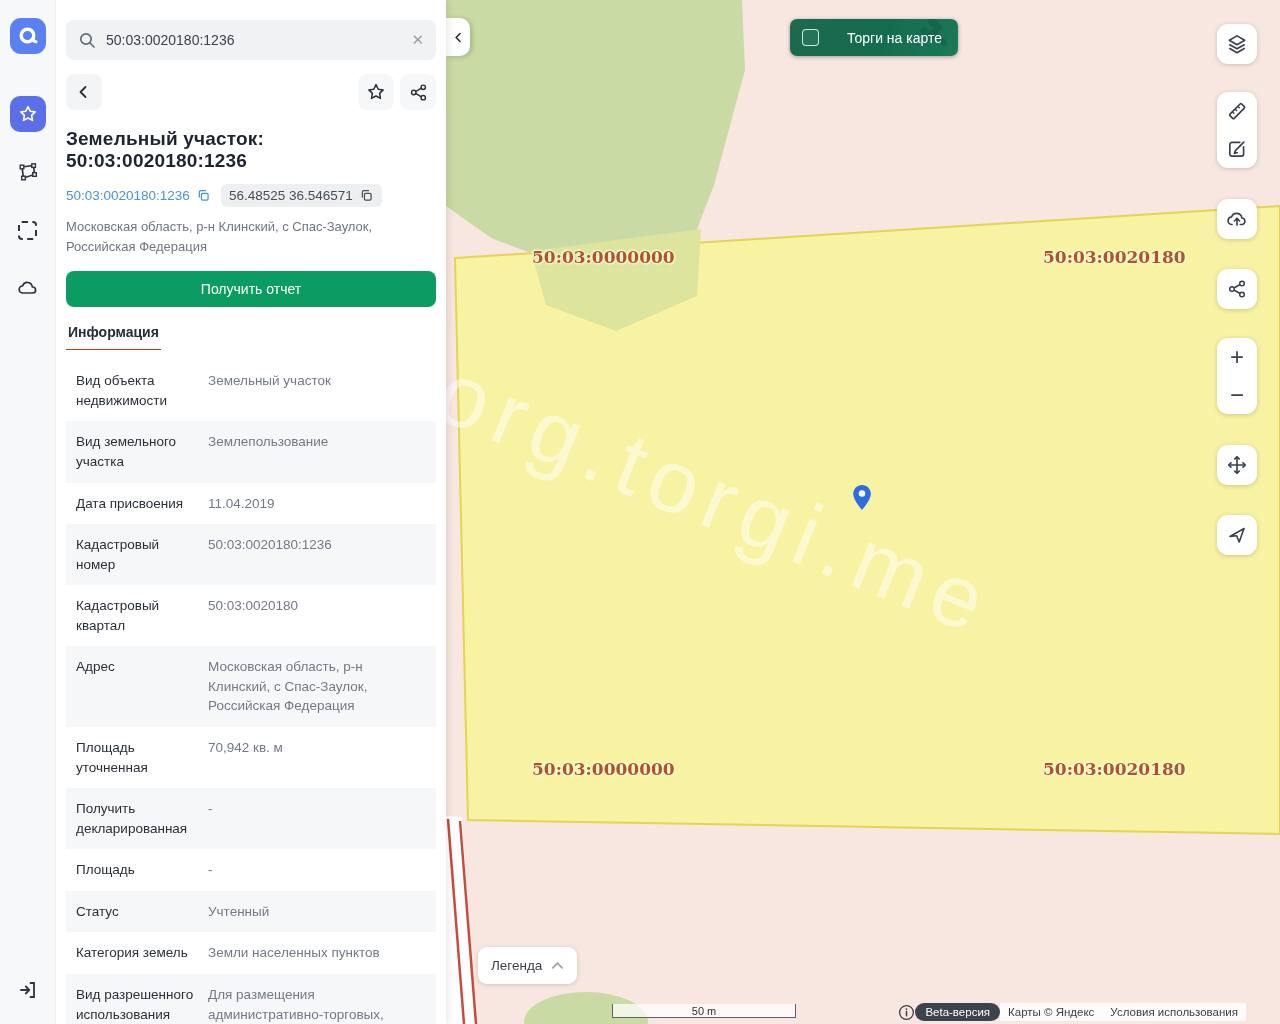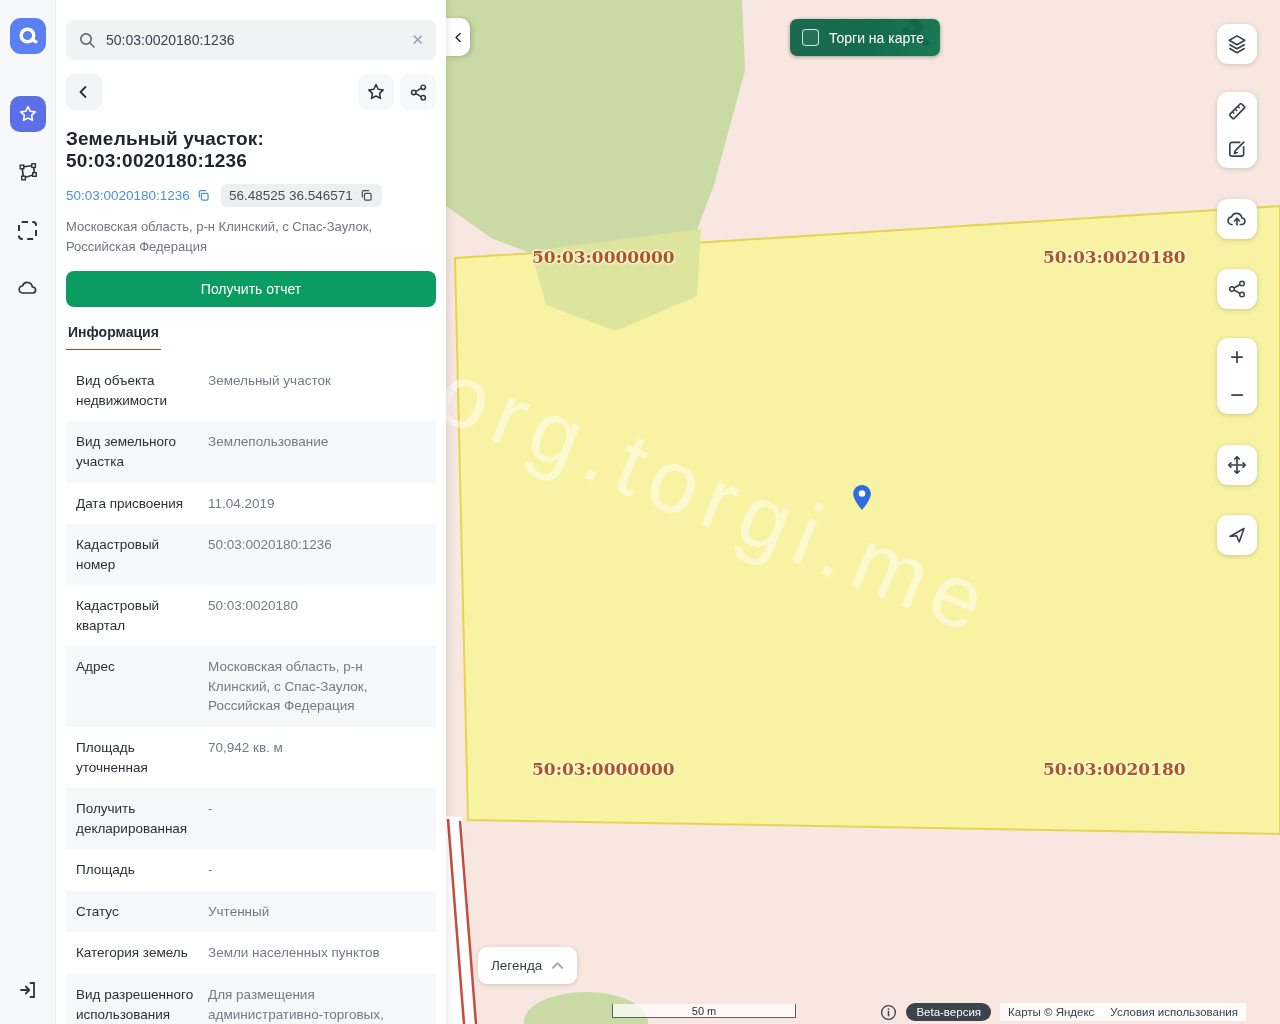--- a/index.html
+++ b/index.html
@@ -66,42 +66,42 @@
         text-shadow:0 0 2px #fff9dc, 0 0 3px #fff9dc, 1px 1px 2px #fff9dc, -1px -1px 2px #fff9dc; pointer-events:none; }
 
   .pin { position:absolute; left:407px; top:485px; }
 
   .collapse-tab { position:absolute; left:0; top:18px; width:24px; height:38px; background:#fff;
         border-radius:0 10px 10px 0; box-shadow:2px 1px 5px rgba(0,0,0,.18);
         display:flex; align-items:center; justify-content:center; cursor:pointer; }
 
   .torgi { position:absolute; left:344px; top:19px; height:37px; padding:0 16px 0 12px; border-radius:7px;
         background:linear-gradient(115deg,#1c6950 0%,#146c4e 55%,#1b7a58 100%);
-        box-shadow:0 1px 4px rgba(0,0,0,.35); display:flex; align-items:center; gap:10px; cursor:pointer;
+        box-shadow:0 1px 4px rgba(0,0,0,.35); display:flex; align-items:center; gap:28px; cursor:pointer;
         overflow:hidden; }
   .torgi .cb { width:17px; height:17px; border:1.6px solid rgba(255,255,255,.8); border-radius:4px; background:rgba(255,255,255,.06); }
   .torgi .lab { color:#fff; font-size:14px; white-space:nowrap; position:relative; z-index:1; }
   .torgi svg.gavel { position:absolute; right:2px; top:-4px; opacity:.25; }
 
   .ctrl { position:absolute; right:23px; width:40px; background:#fff; border-radius:11px;
         box-shadow:0 1px 5px rgba(0,0,0,.18); display:flex; flex-direction:column; align-items:center; }
   .ctrl .cell { width:40px; height:38px; display:flex; align-items:center; justify-content:center; cursor:pointer; }
   .ctrl.single { height:40px; justify-content:center; }
   .ctrl.single .cell { height:40px; }
   .zoomtxt { font-size:24px; color:#3a404b; line-height:1; font-weight:400; }
 
   .legend { position:absolute; left:32px; top:947px; height:37px; background:#fff; border-radius:9px;
         box-shadow:0 1px 5px rgba(0,0,0,.15); display:flex; align-items:center; gap:9px; padding:0 13px; cursor:pointer; }
   .legend .t { font-size:13.5px; color:#3c4046; }
 
   .scalebar { position:absolute; left:166px; top:1004px; width:184px; height:14px;
         background:rgba(255,255,255,.72); border:1px solid #5d6166; border-top:none;
         display:flex; align-items:center; justify-content:center; font-size:11px; color:#2d3136; }
 
-  .attrib { position:absolute; right:34px; bottom:3px; display:flex; align-items:center; gap:9px; }
+  .attrib { position:absolute; right:34px; bottom:3px; display:flex; align-items:center; gap:0; }
   .beta { background:#3c434c; color:#fff; border-radius:10px; font-size:11.5px; padding:3px 10px; }
   .ystrip { background:rgba(255,255,255,.85); display:flex; gap:16px; padding:3px 8px; font-size:11.5px; color:#39404a; }
   .ystrip span { cursor:pointer; }
 
   svg { display:block; }
 </style>
 </head>
 <body>
 
 <div class="app">

